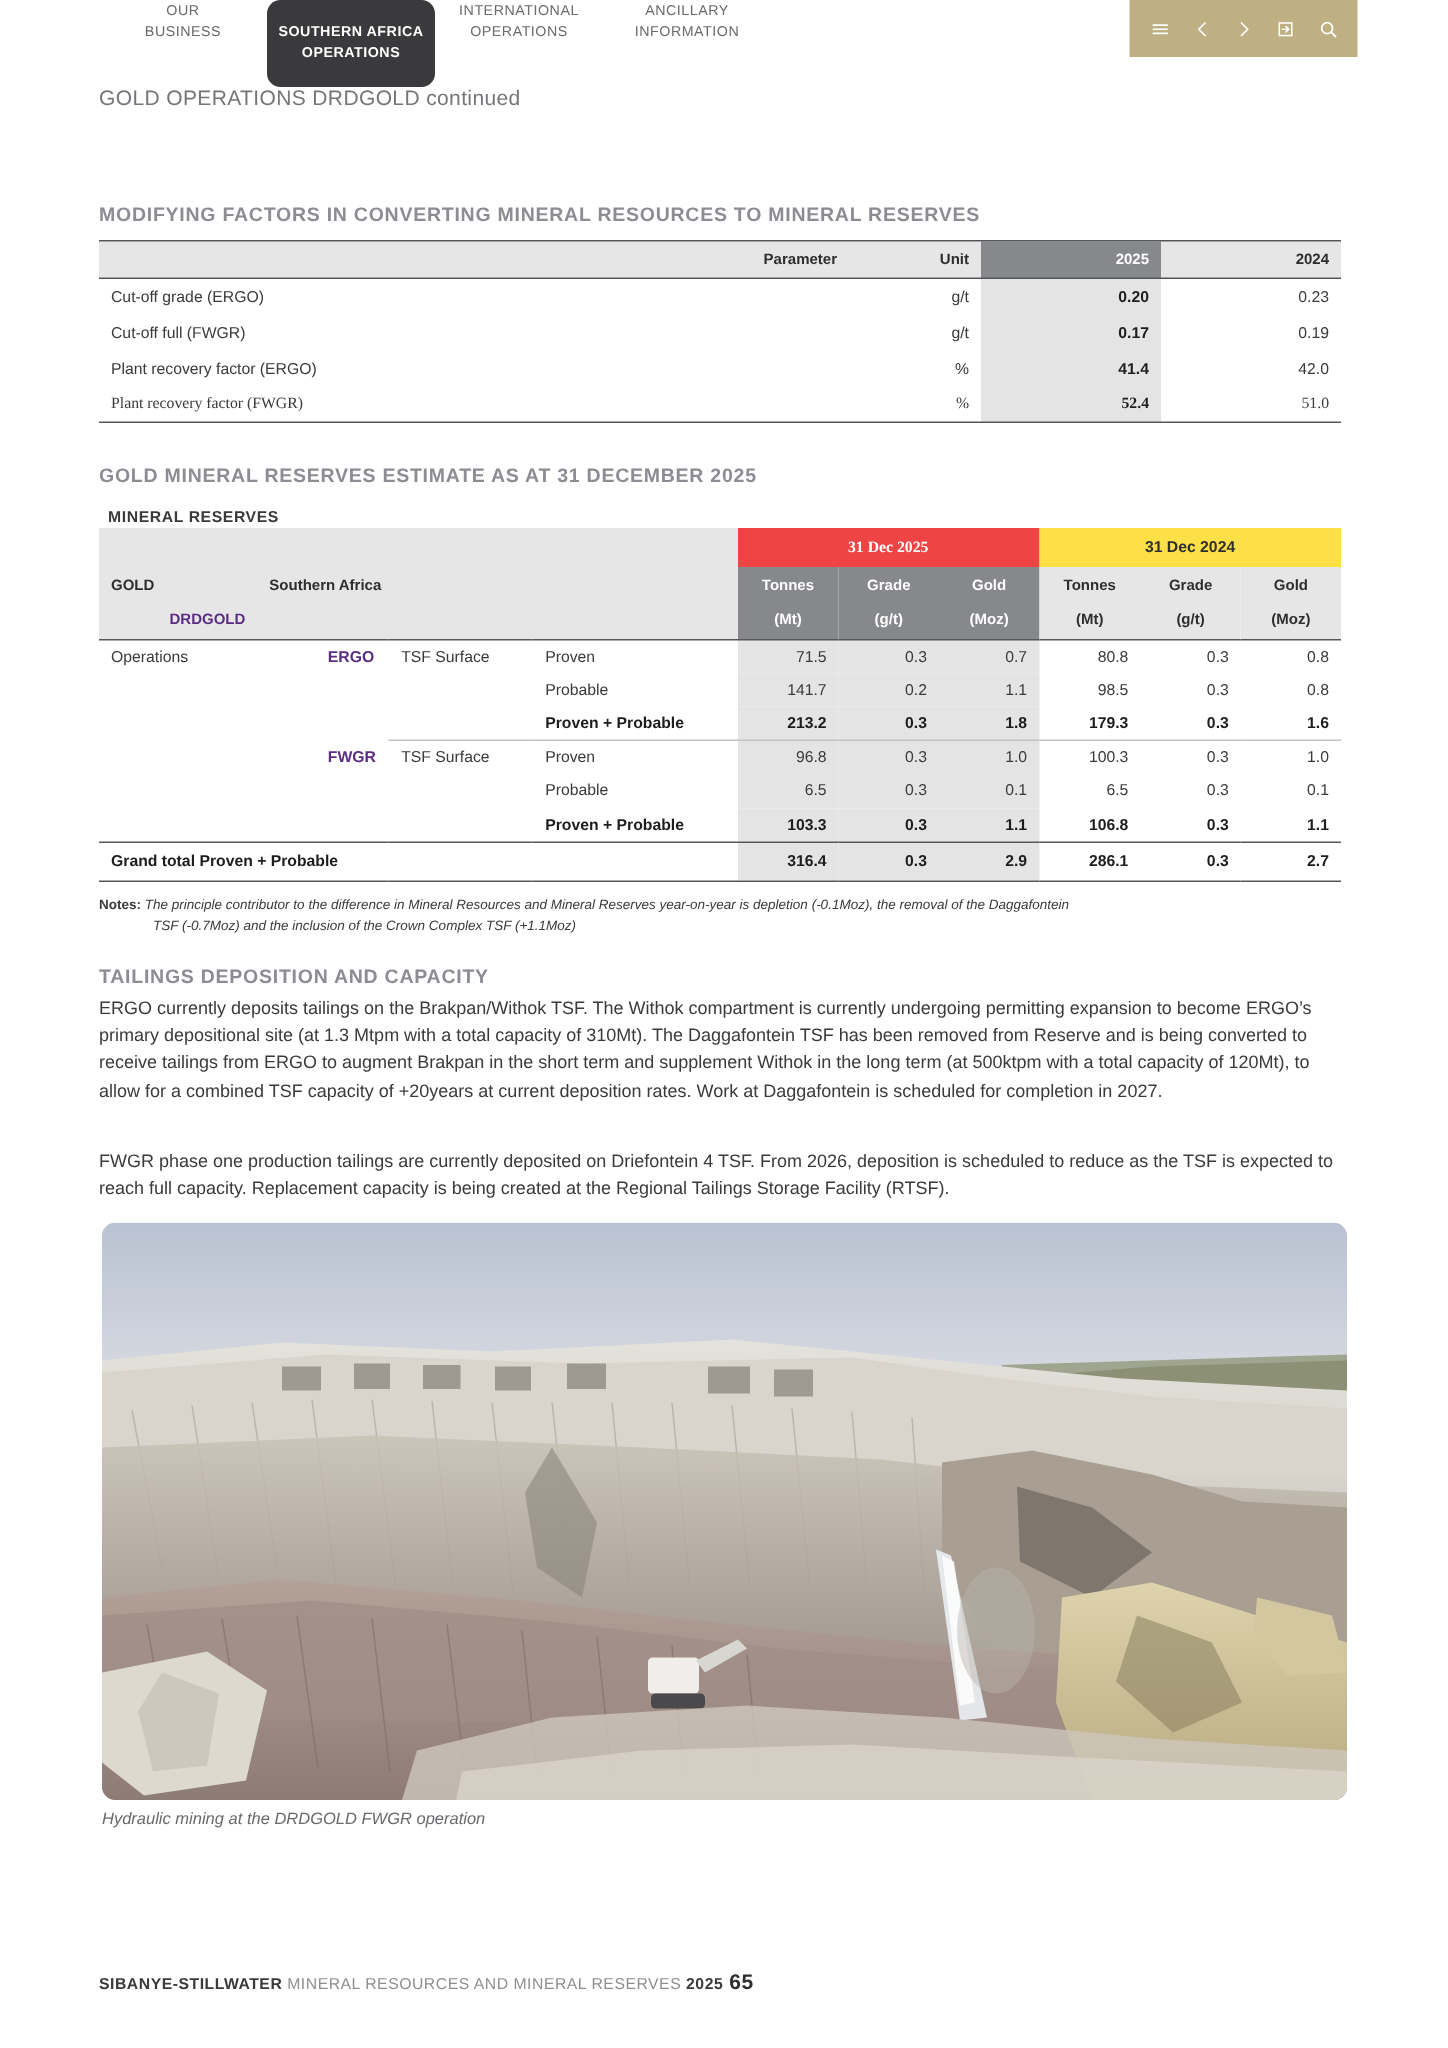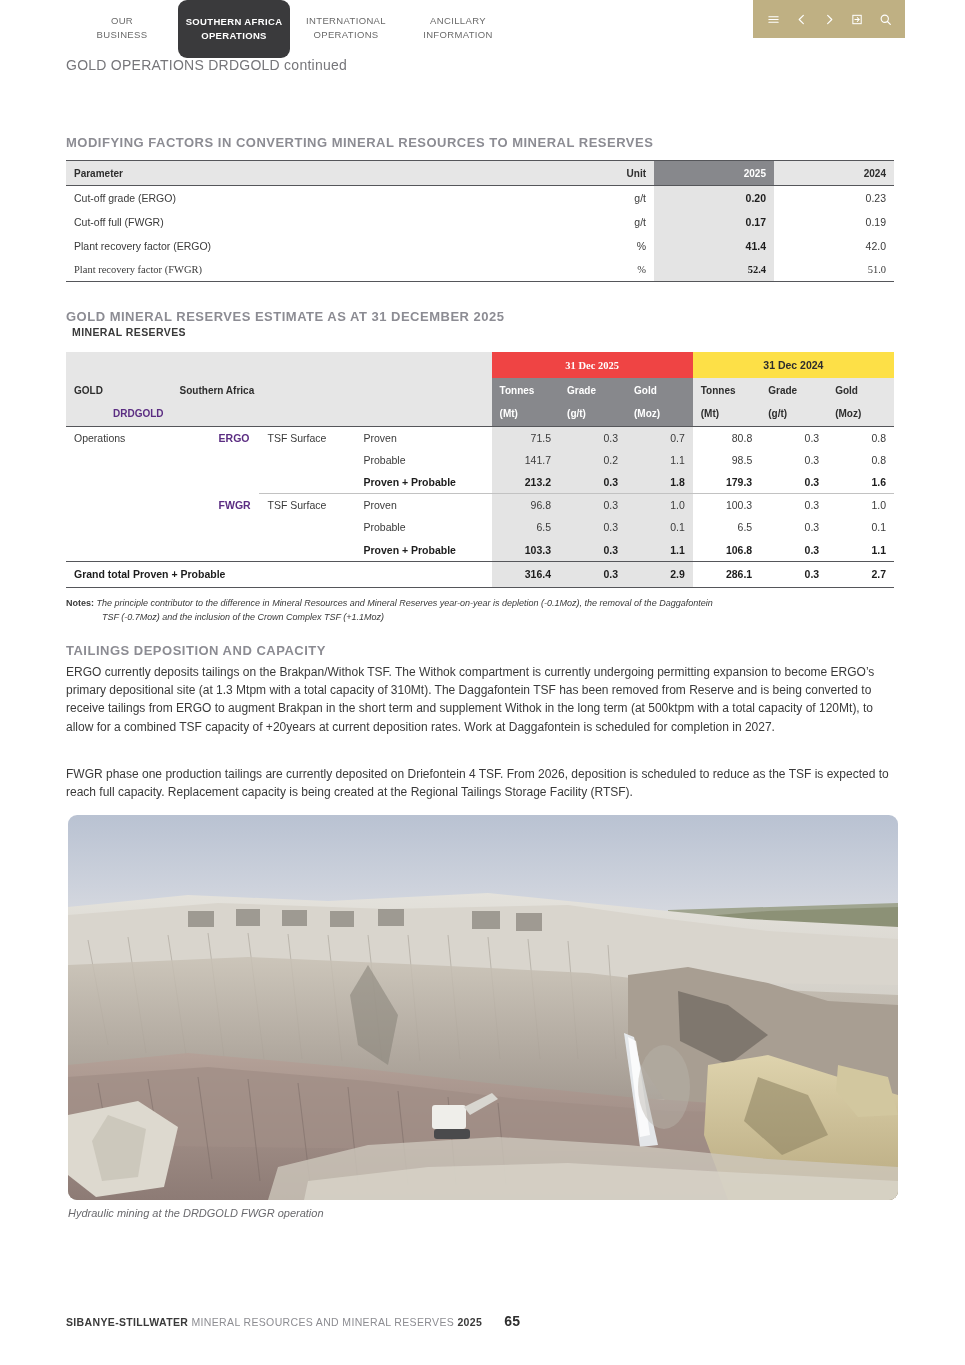--- a/index.html
+++ b/index.html
@@ -12,21 +12,21 @@
     overflow: hidden;
   }
   .page { position: relative; width: 965px; height: 1365px; }
 
   
   .topnav {
     position: absolute; left: 0; top: 0; width: 965px; height: 58px;
   }
   .navtabs { position: absolute; left: 66px; top: 0; display: flex; align-items: flex-start; }
   .navtab {
-    width: 112px; padding: 14px 4px 14px; text-align: center;
+    width: 112px; padding: 1px 4px 14px; text-align: center;
     font-size: 9.5px; letter-spacing: .35px; line-height: 1.45;
     color: #6a6a6a; text-transform: uppercase; cursor: pointer;
   }
   .navtab.active {
     background: #3a3a3c; color: #ffffff; font-weight: bold;
     border-radius: 9px; height: 58px; padding-top: 15px;
   }
   .navtab .l2 { display: block; }
 
   .toolbar {
@@ -57,37 +57,37 @@
   
   .tbl { position: absolute; border-collapse: collapse; font-size: 10.5px; }
   #tbl-modifying { left: 66px; top: 160px; width: 828px; }
   #tbl-modifying th, #tbl-modifying td { padding: 6px 8px; }
   #tbl-modifying thead th {
     font-size: 10px; font-weight: bold; color: #2e2e2e;
     background: #e6e6e6; border-top: 1.6px solid #55565a; border-bottom: 1.6px solid #55565a;
     text-align: right; height: 25px;
   }
   #tbl-modifying thead th.c2025 { background: #87888c; color: #ffffff; }
-  #tbl-modifying thead th.p { text-align: left; }
+  #tbl-modifying thead th.p { text-align: right; }
   #tbl-modifying tbody td { height: 23px; color: #3a3a3a; text-align: right; }
   #tbl-modifying tbody td.p { text-align: left; }
   #tbl-modifying tbody td.v2025 { background: #e4e4e4; font-weight: bold; color: #1d1d1d; }
   #tbl-modifying tbody tr:last-child td { border-bottom: 1.6px solid #55565a; font-family: Liberation Serif, serif; }
   .w-param { width: 500px; } .w-unit { width: 88px; }
   .w-y { width: 120px; }
 
   
   #tbl-reserves { left: 66px; top: 352px; width: 828px; font-size: 10.5px; }
   #tbl-reserves td, #tbl-reserves th { padding: 3px 8px; }
   #tbl-reserves .hrow1 th { height: 26px; font-size: 10.5px; font-weight: bold; text-align: center; }
   #tbl-reserves .blank-head { background: #e6e6e6; }
   #tbl-reserves .d2025 { background: #ef4444; color: #ffffff; font-family: Liberation Serif, serif; }
   #tbl-reserves .d2024 { background: #fde047; color: #2e2e2e; }
   #tbl-reserves .hrow2 th, #tbl-reserves .hrow3 th {
-    height: 24px; font-size: 10px; font-weight: bold; text-align: left;
+    height: 24px; font-size: 10px; font-weight: bold; text-align: center;
   }
   #tbl-reserves .hrow2 th.lbl, #tbl-reserves .hrow3 th.lbl { text-align: left; }
   #tbl-reserves .hl { background: #e6e6e6; color: #2e2e2e; }
   #tbl-reserves .hd { background: #87888c; color: #ffffff; }
   #tbl-reserves .brand { color: #5b2d82; font-weight: bold; padding-left: 47px; }
   #tbl-reserves tbody td { height: 22.5px; text-align: right; color: #3a3a3a; }
   #tbl-reserves tbody td.lbl { text-align: left; }
   #tbl-reserves tbody td.sh { background: #e4e4e4; }
   #tbl-reserves tr.sum td { font-weight: bold; color: #1d1d1d; }
   #tbl-reserves tr.first-body td { border-top: 1.6px solid #55565a; }
@@ -125,21 +125,21 @@
     font-size: 11px; font-style: italic; color: #69696d;
   }
 
   
   .footer {
     position: absolute; left: 66px; top: 1313px;
     font-size: 10.5px; color: #8d8d92; letter-spacing: .35px;
   }
   .footer b { color: #3a3a3a; text-align: right; }
   .footer .pg {
-    color: #2e2e2e; font-weight: bold; font-size: 14px; margin-left: 22px;
+    color: #2e2e2e; font-weight: bold; font-size: 14px; margin-left: 4px;
   }
 </style>
 </head>
 <body>
 
 <div class="page">
 
   <div class="topnav">
     <div class="navtabs">
       <div class="navtab">
@@ -237,21 +237,21 @@
       <tr>
         <td class="p">Plant recovery factor (FWGR)</td>
         <td>%</td>
         <td class="v2025">52.4</td>
         <td>51.0</td>
       </tr>
     </tbody>
   </table>
 
   <div class="sechead" style="top:309px;">GOLD MINERAL RESERVES ESTIMATE AS AT 31 DECEMBER 2025</div>
-  <div class="subhead" style="top:326px;">MINERAL RESERVES</div>
+  <div class="subhead" style="top:339px;">MINERAL RESERVES</div>
 
   <table class="tbl" id="tbl-reserves">
     <colgroup>
       <col class="cw1">
         <col class="cw2">
         <col class="cw3">
         <col class="cw4">
       <col class="cwn">
         <col class="cwn">
         <col class="cwn">

